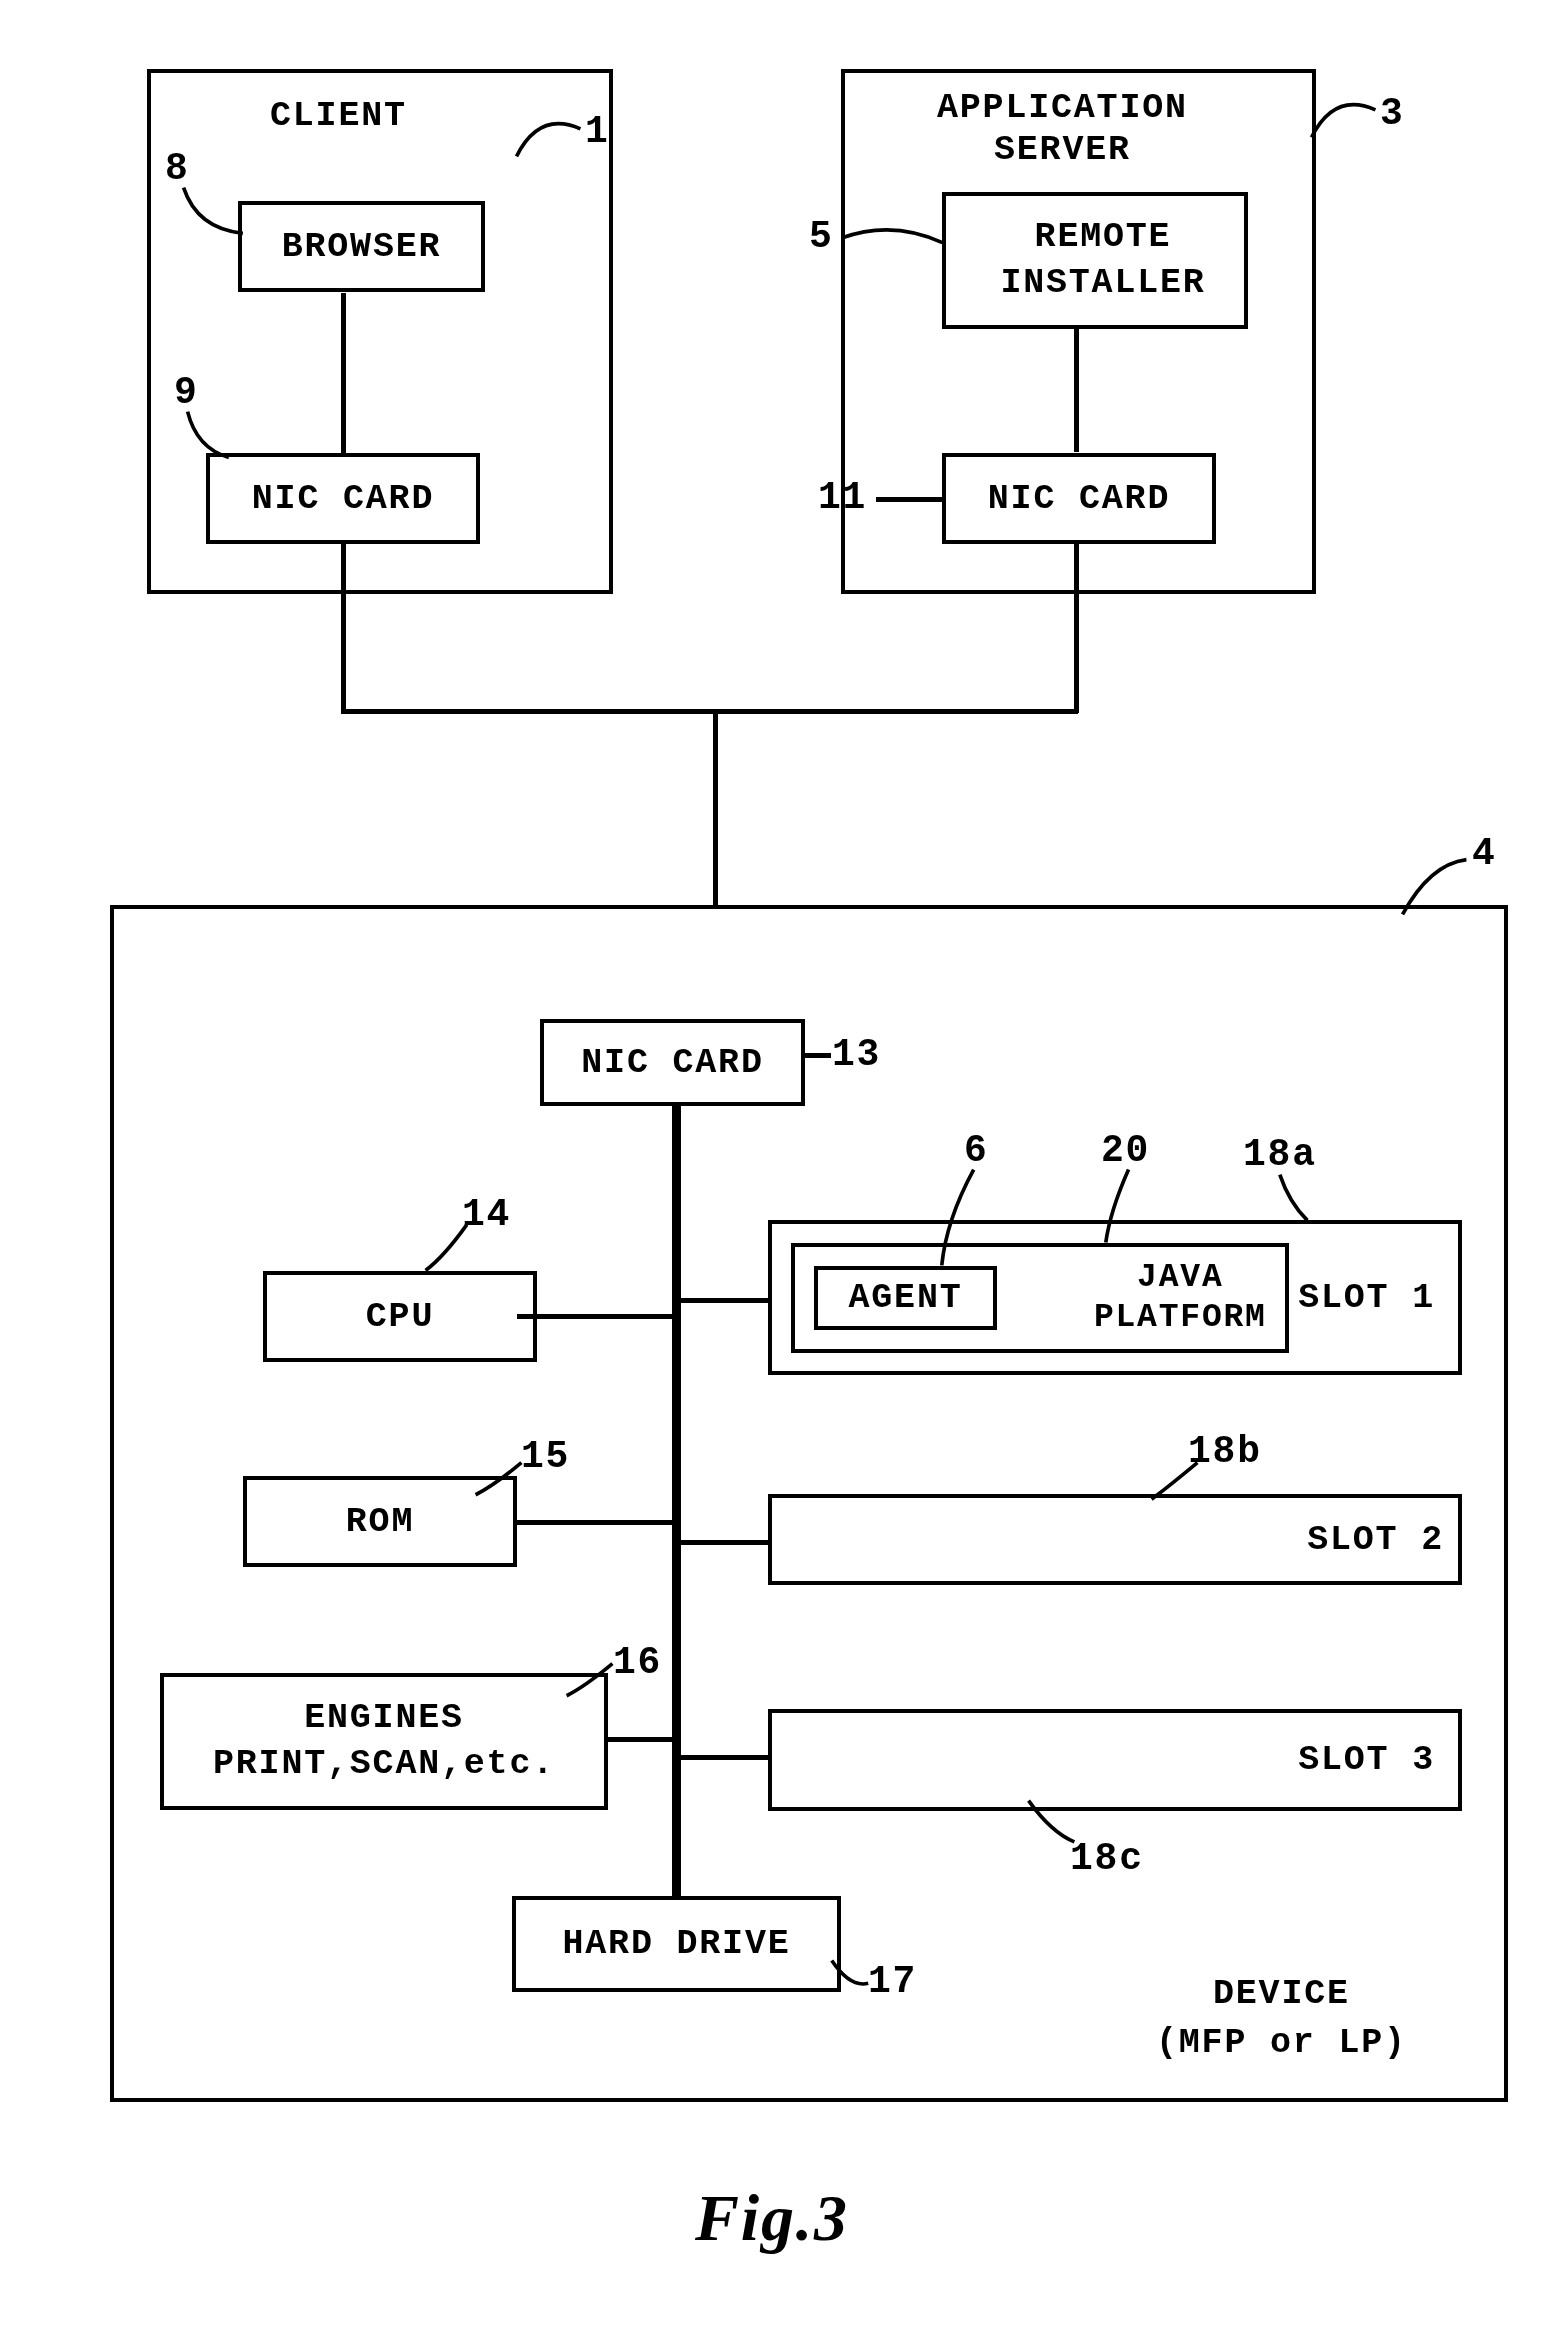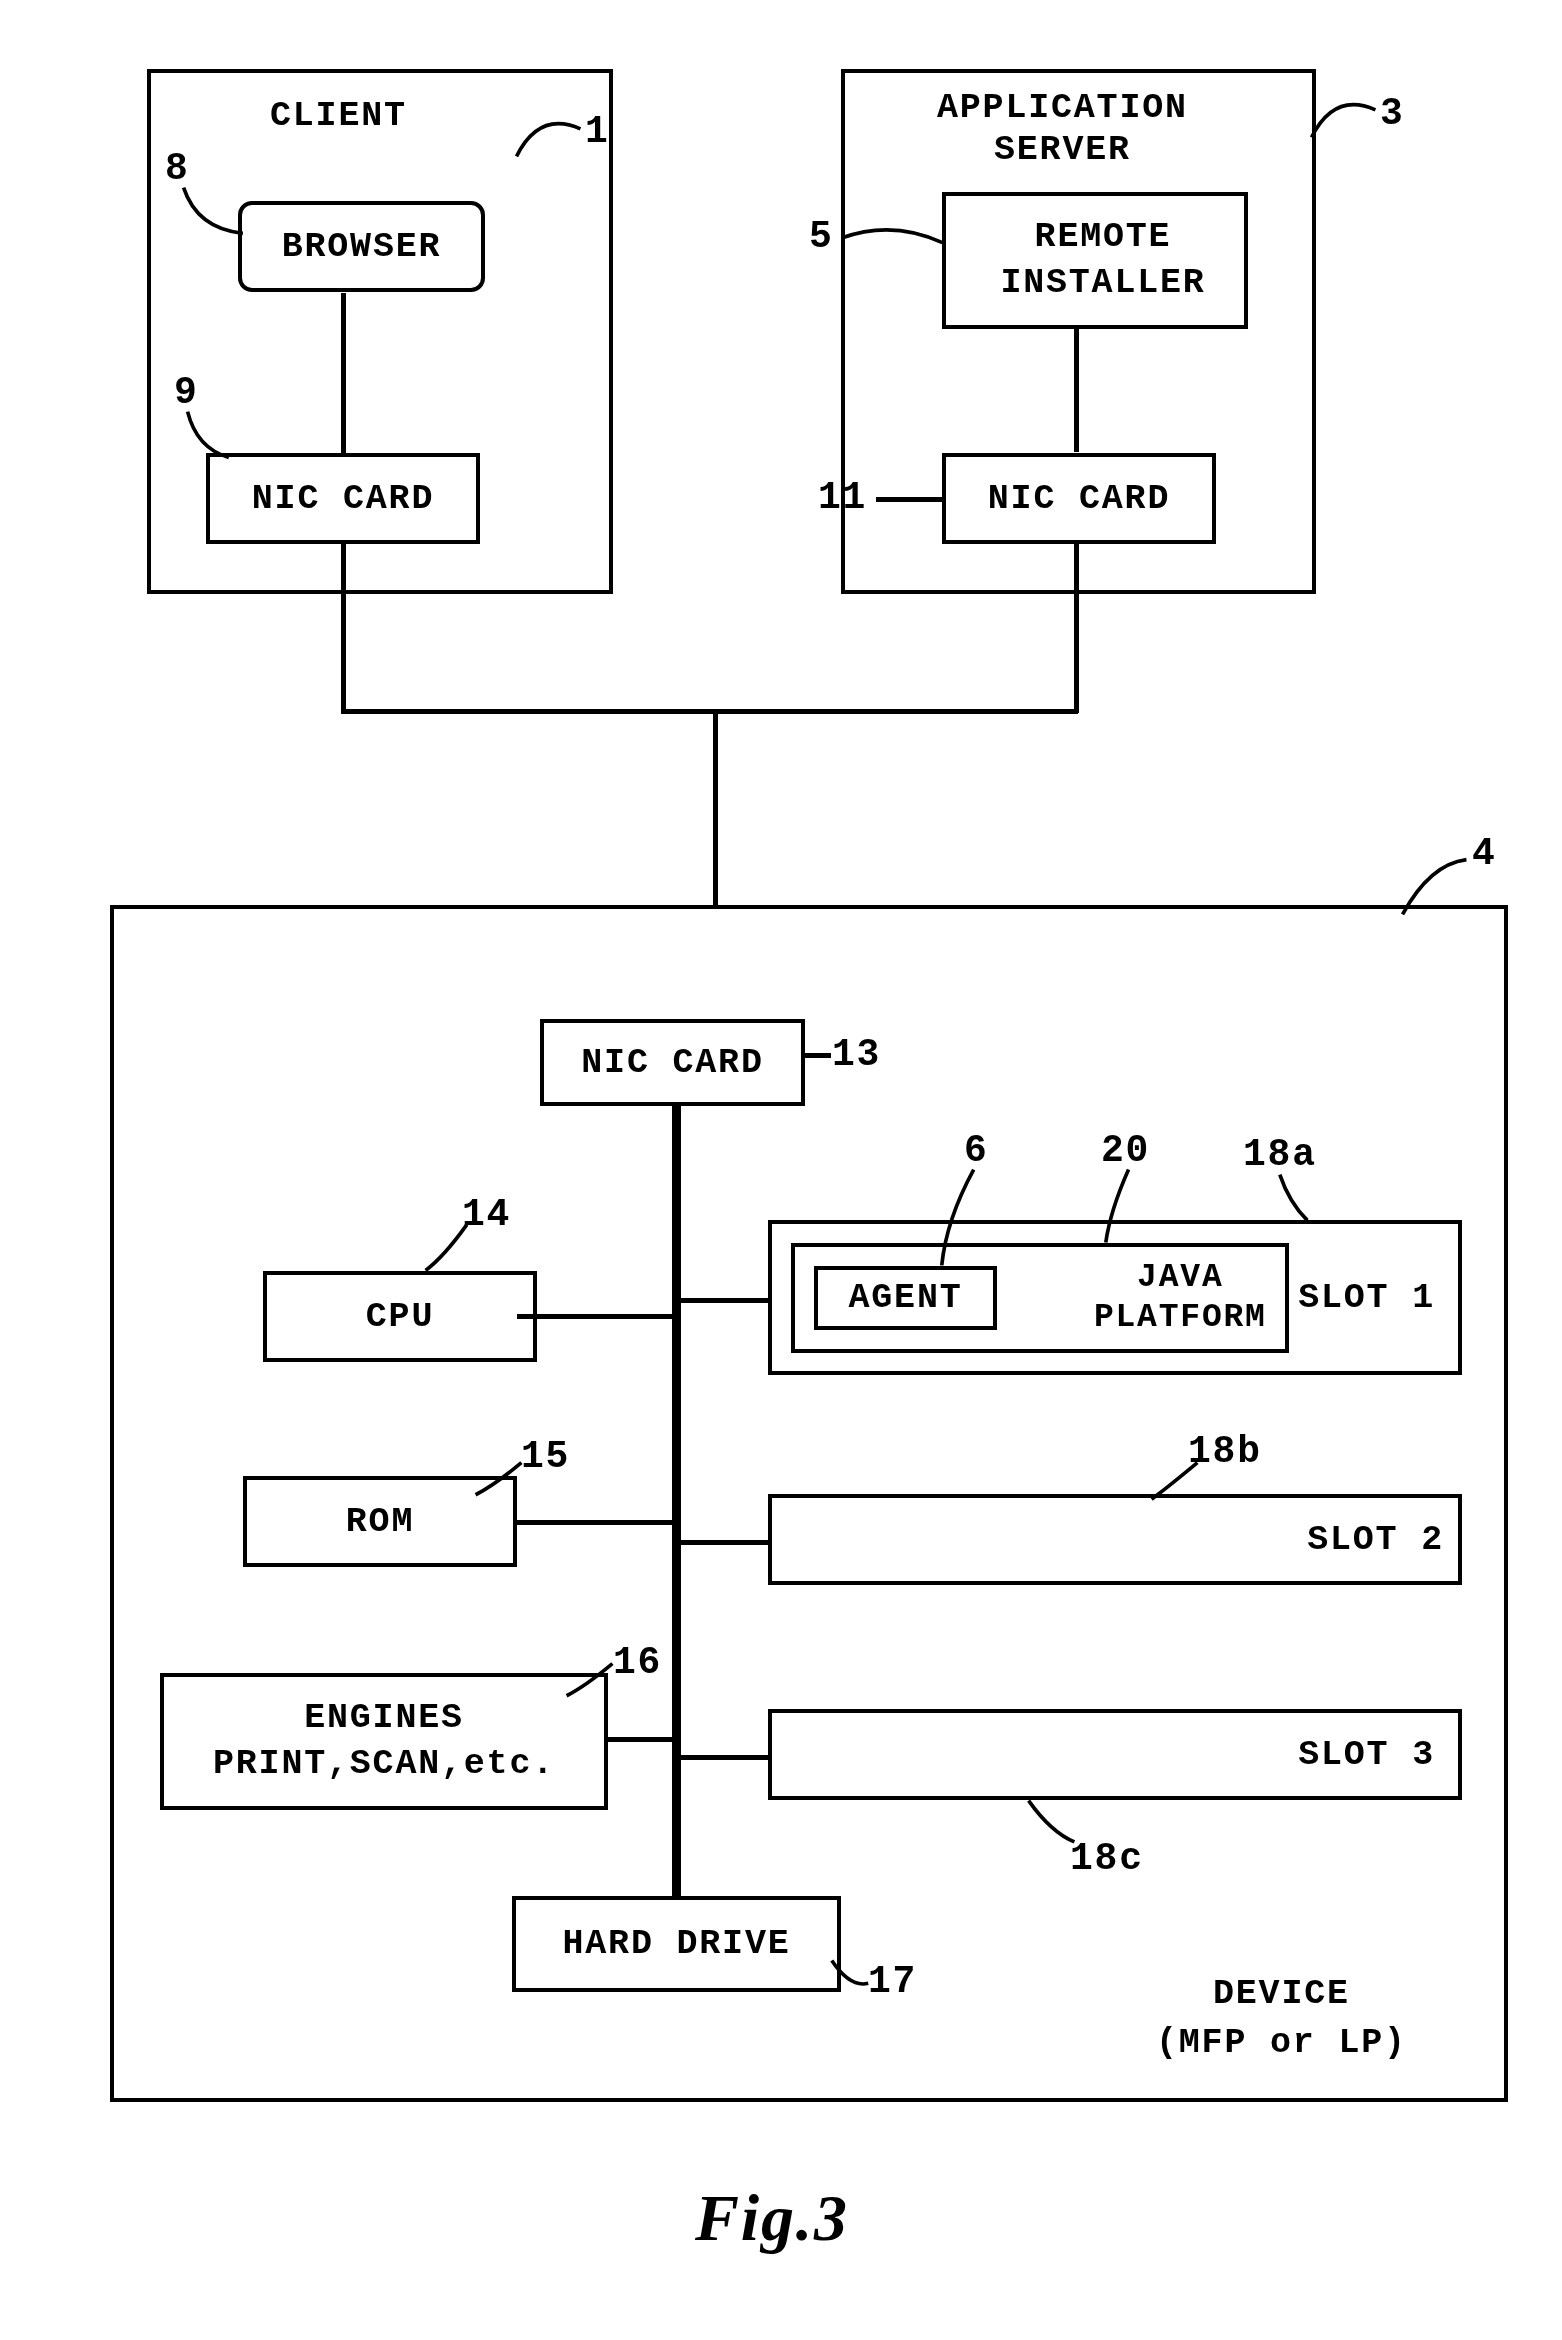--- a/index.html
+++ b/index.html
@@ -55,21 +55,21 @@
 <div class="canvas">
 
   <div class="box" style="left:110px; top:32px; width:466px; height:525px; justify-content:flex-start; align-items:flex-start;"></div>
   <div class="label" style="left:233px; top:59px;">CLIENT</div>
 
   <div class="label" style="left:548px; top:73px; font-size:38px;">1</div>
   <svg style="position:absolute; left:475px; top:69px; width:73px; height:55px;" viewBox="0 0 80 60" width="73" height="55">
     <path d="M 5 55 Q 30 5 75 25" stroke="#000" stroke-width="4" fill="none"></path>
   </svg>
 
-  <div class="box" style="left:201px; top:164px; width:247px; height:91px;border-radius:14px;">
+  <div class="box" style="left:201px; top:164px; width:247px; height:91px;">
     <span>BROWSER</span>
   </div>
   <div class="label" style="left:128px; top:110px; font-size:38px;">8</div>
   <svg style="position:absolute; left:142px; top:146px; width:73px; height:55px;" viewBox="0 0 80 60" width="73" height="55">
     <path d="M 5 5 Q 20 50 70 55" stroke="#000" stroke-width="4" fill="none"></path>
   </svg>
 
   <div class="box" style="left:169px; top:416px; width:274px; height:91px;">
     <span>NIC CARD</span>
   </div>
@@ -196,21 +196,21 @@
 
   <div class="box" style="left:731px; top:1457px; width:694px; height:91px; justify-content:flex-end; padding-right:14px;">
     <span>SLOT 2</span>
   </div>
   <div class="line hline" style="left:640px; top:1503px; width:91px;"></div>
   <div class="label" style="left:1151px; top:1393px; font-size:38px;">18b</div>
   <svg style="position:absolute; left:1110px; top:1421px; width:55px; height:46px;" viewBox="0 0 60 50" width="55" height="46">
     <path d="M 55 5 Q 25 30 5 45" stroke="#000" stroke-width="4" fill="none"></path>
   </svg>
 
-  <div class="box" style="left:731px; top:1672px; width:694px; height:91px; justify-content:flex-end; padding-right:23px;">
+  <div class="box" style="left:731px; top:1672px; width:694px; height:102px; justify-content:flex-end; padding-right:23px;">
     <span>SLOT 3</span>
   </div>
   <div class="line hline" style="left:640px; top:1718px; width:91px;"></div>
   <div class="label" style="left:1033px; top:1800px; font-size:38px;">18c</div>
   <svg style="position:absolute; left:987px; top:1759px; width:55px; height:55px;" viewBox="0 0 60 60" width="55" height="55">
     <path d="M 5 5 Q 30 40 55 50" stroke="#000" stroke-width="4" fill="none"></path>
   </svg>
 
   <div class="label" style="left:1119px; top:1933px; line-height:1.4;">DEVICE
 (MFP or LP)</div>

